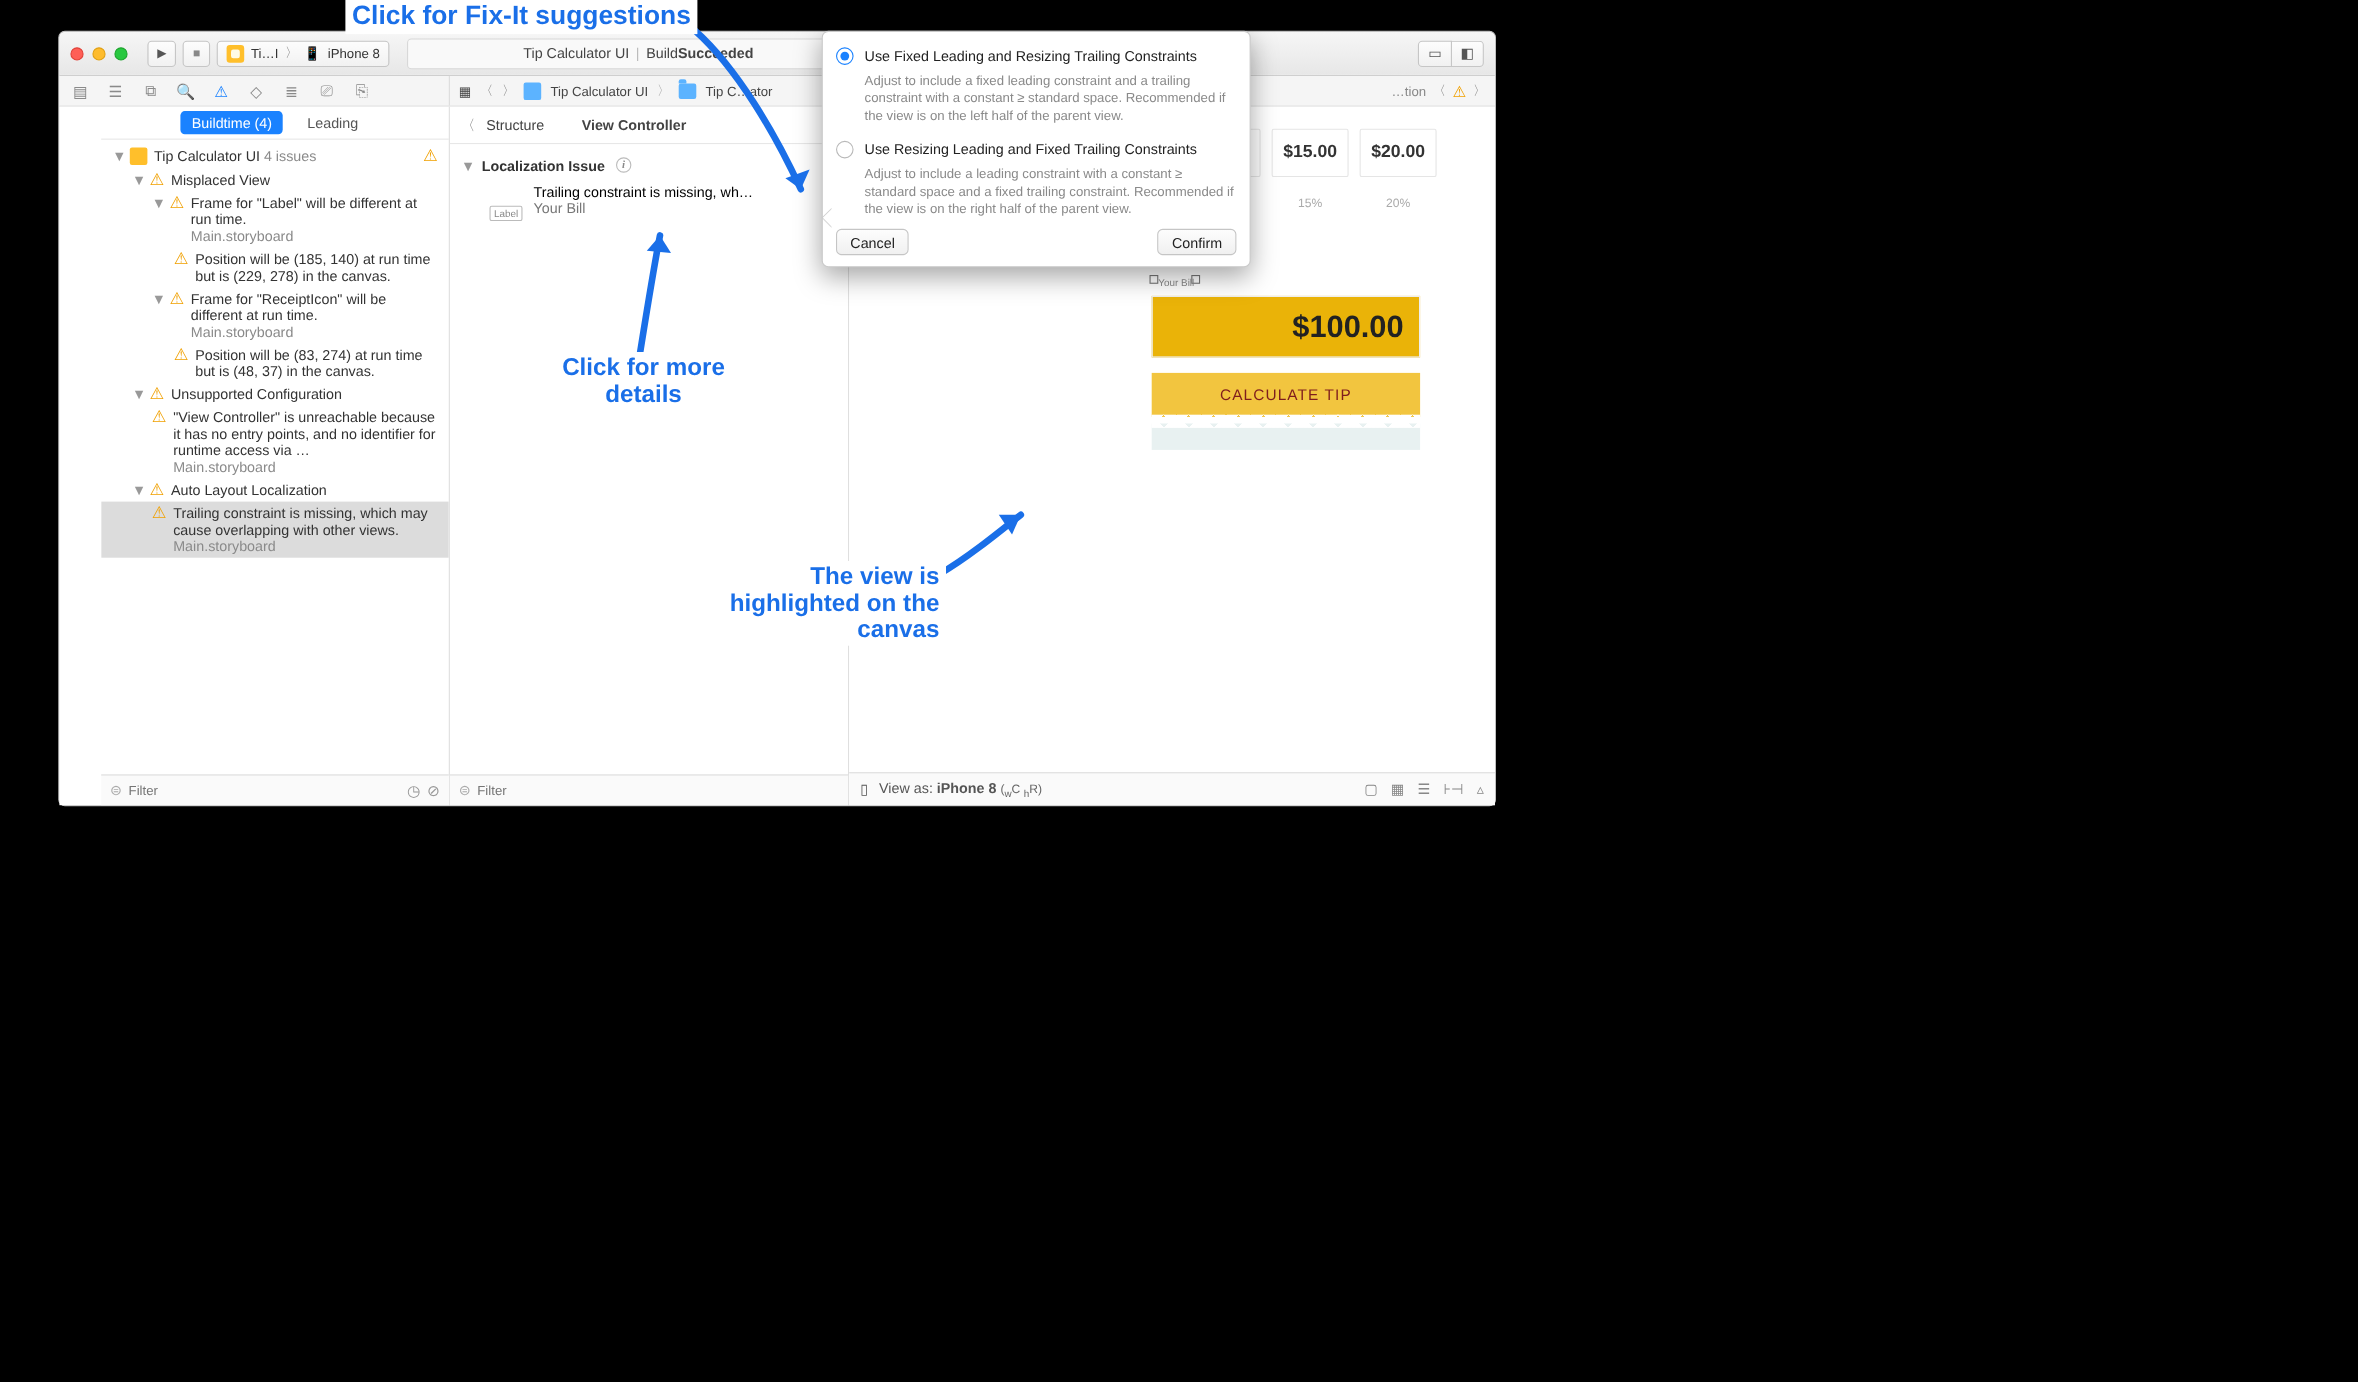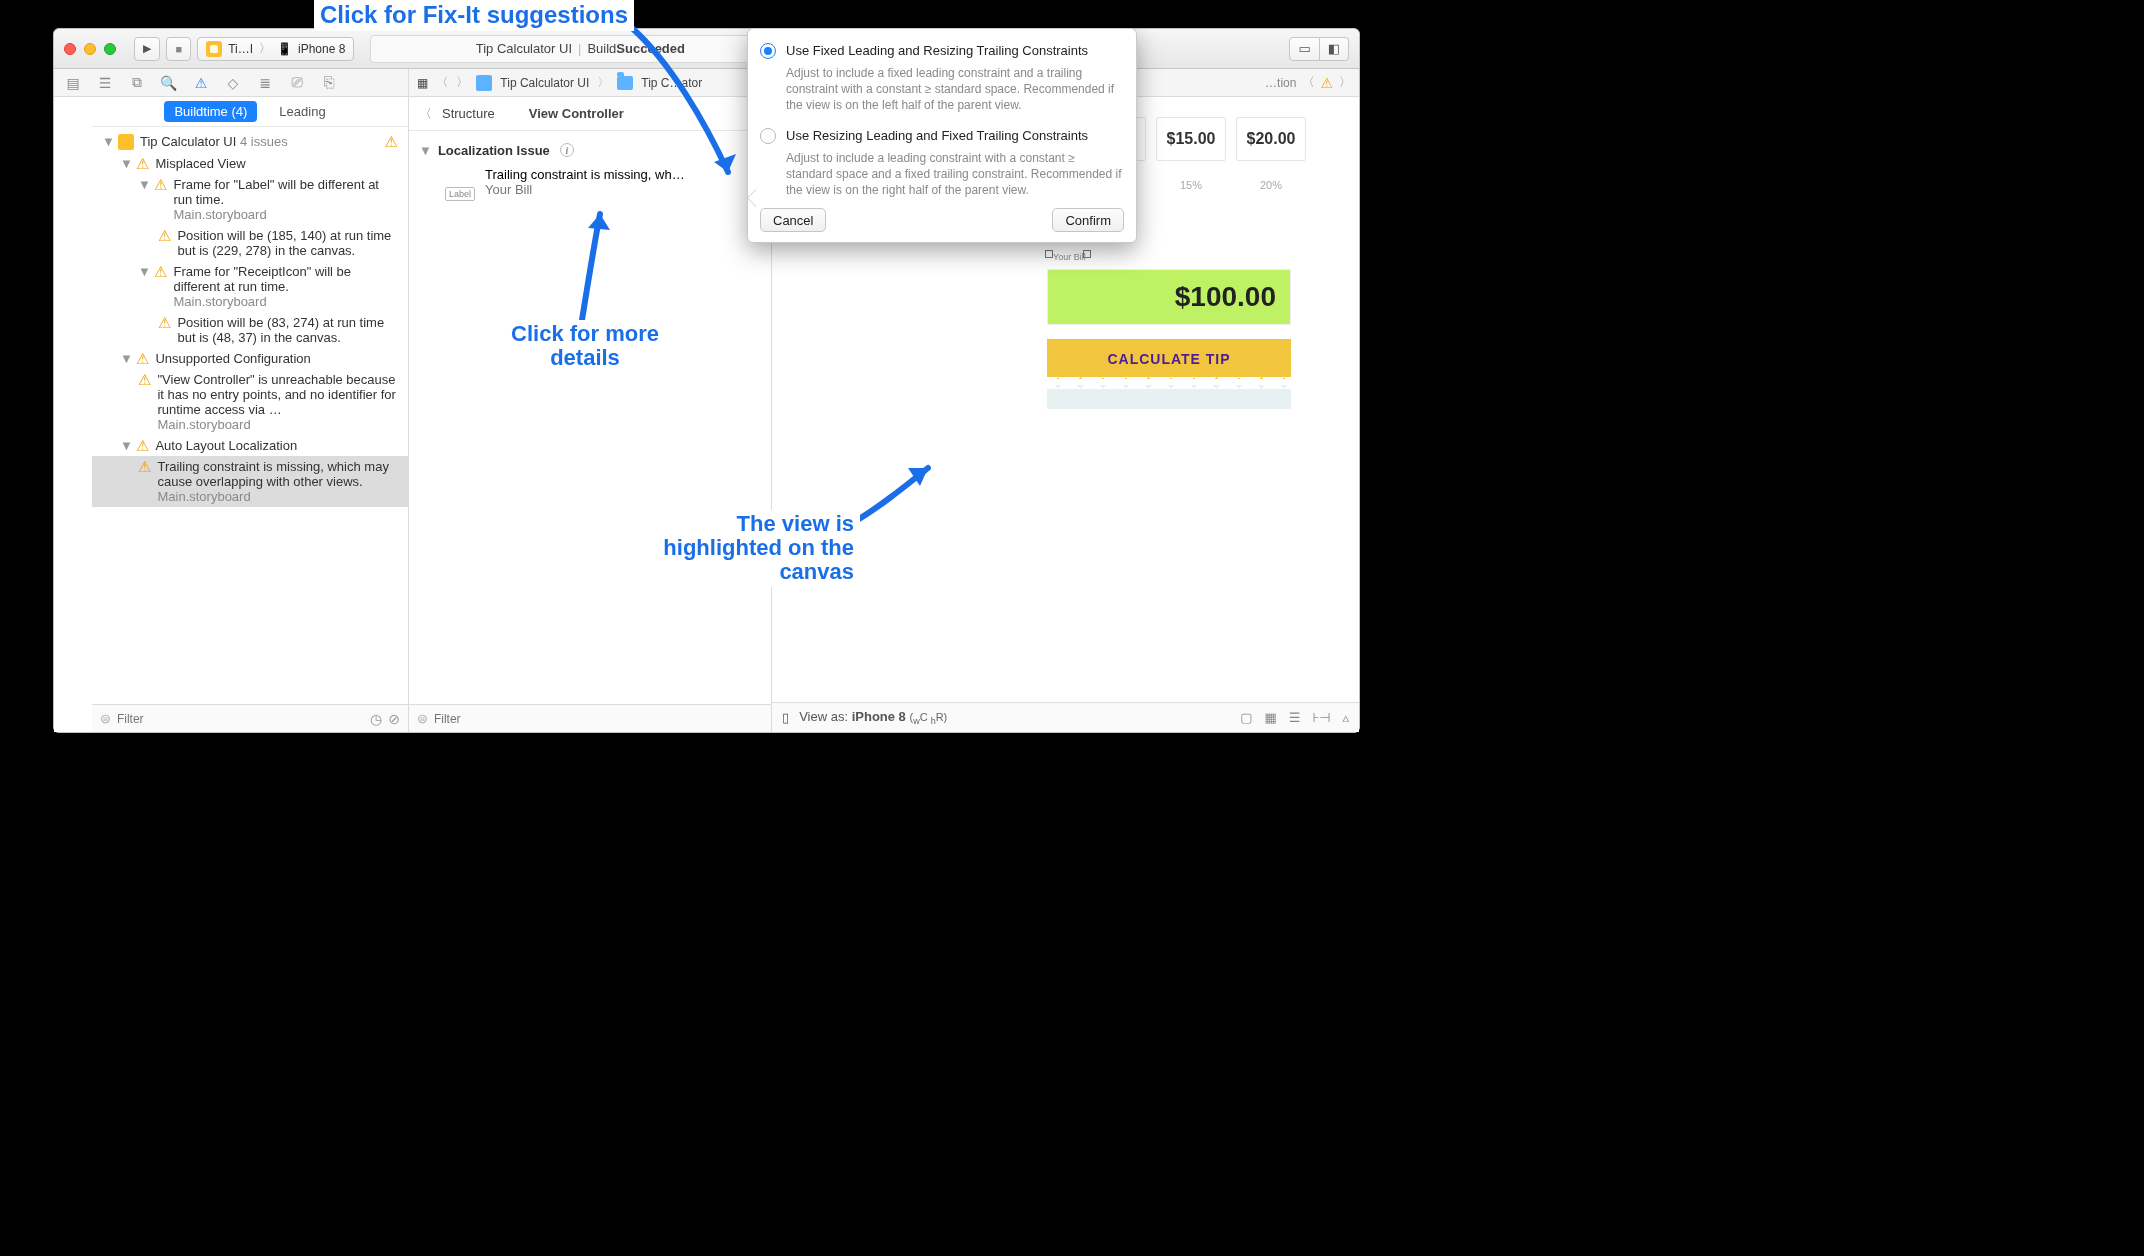--- a/index.html
+++ b/index.html
@@ -189,27 +189,27 @@
   }
   .sel-handles{
     position:absolute; left:6px; top:128px; width:42px; height:16px;
     border:1px dashed transparent;
   }
   .sel-handles::before,.sel-handles::after{content:"";position:absolute;width:6px;height:6px;border:1px solid #777;background:#fff}
   .sel-handles::before{left:-3px;top:4px}
   .sel-handles::after{right:-3px;top:4px}
   .amount{
     position:absolute; left:6px; top:152px; right:50px;
-    height:56px;background:#bef264;border:1px solid #eee;
+    height:56px;background:#eab308;border:1px solid #eee;
     display:flex;align-items:center;justify-content:flex-end;
     padding-right:14px;font-size:28px;font-weight:600;color:#222;
   }
   .calcbtn{
     position:absolute; left:6px; top:222px; right:50px;
-    height:40px;background:#f2c53f;color:#4c1d95;font-weight:700;
+    height:40px;background:#f2c53f;color:#7f1d1d;font-weight:400;
     display:flex;align-items:center;justify-content:center;
     letter-spacing:1px;font-size:14px;
   }
   .zigzag{
     position:absolute; left:6px; top:268px; right:50px; height:24px;
     background:#e8f1f1;
   }
   .zigzag::before{
     content:"";position:absolute;left:0;right:0;top:-8px;height:12px;
     background: repeating-linear-gradient(135deg,#fff 0 8px,transparent 8px 16px),

